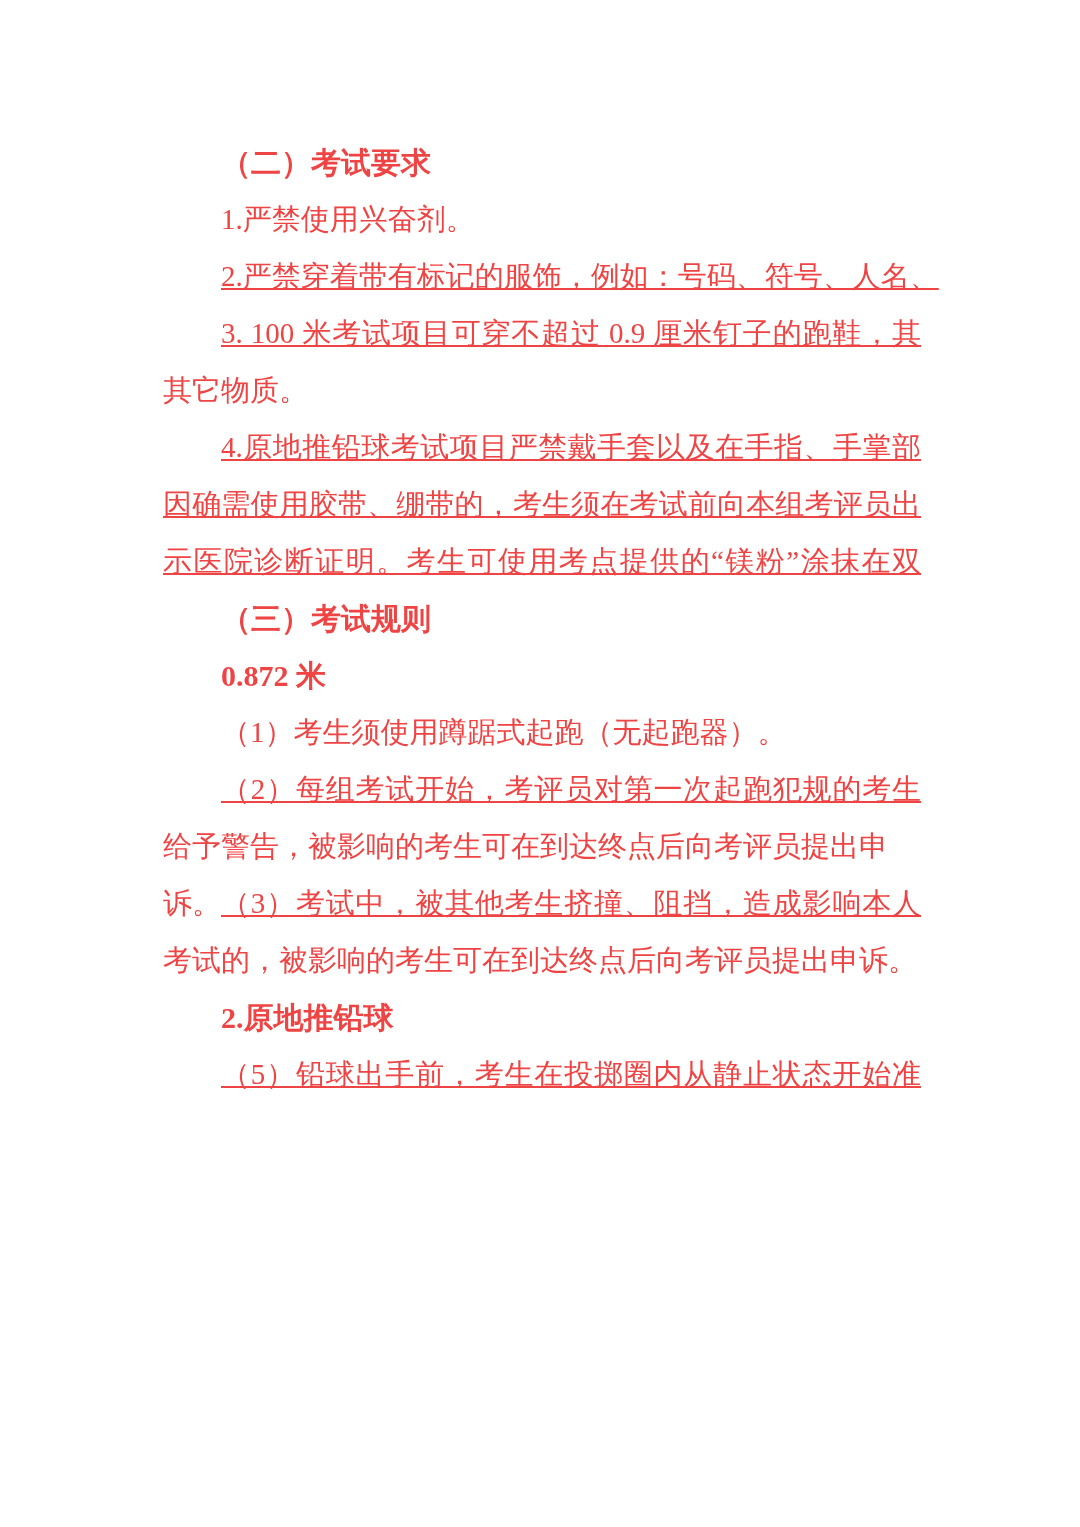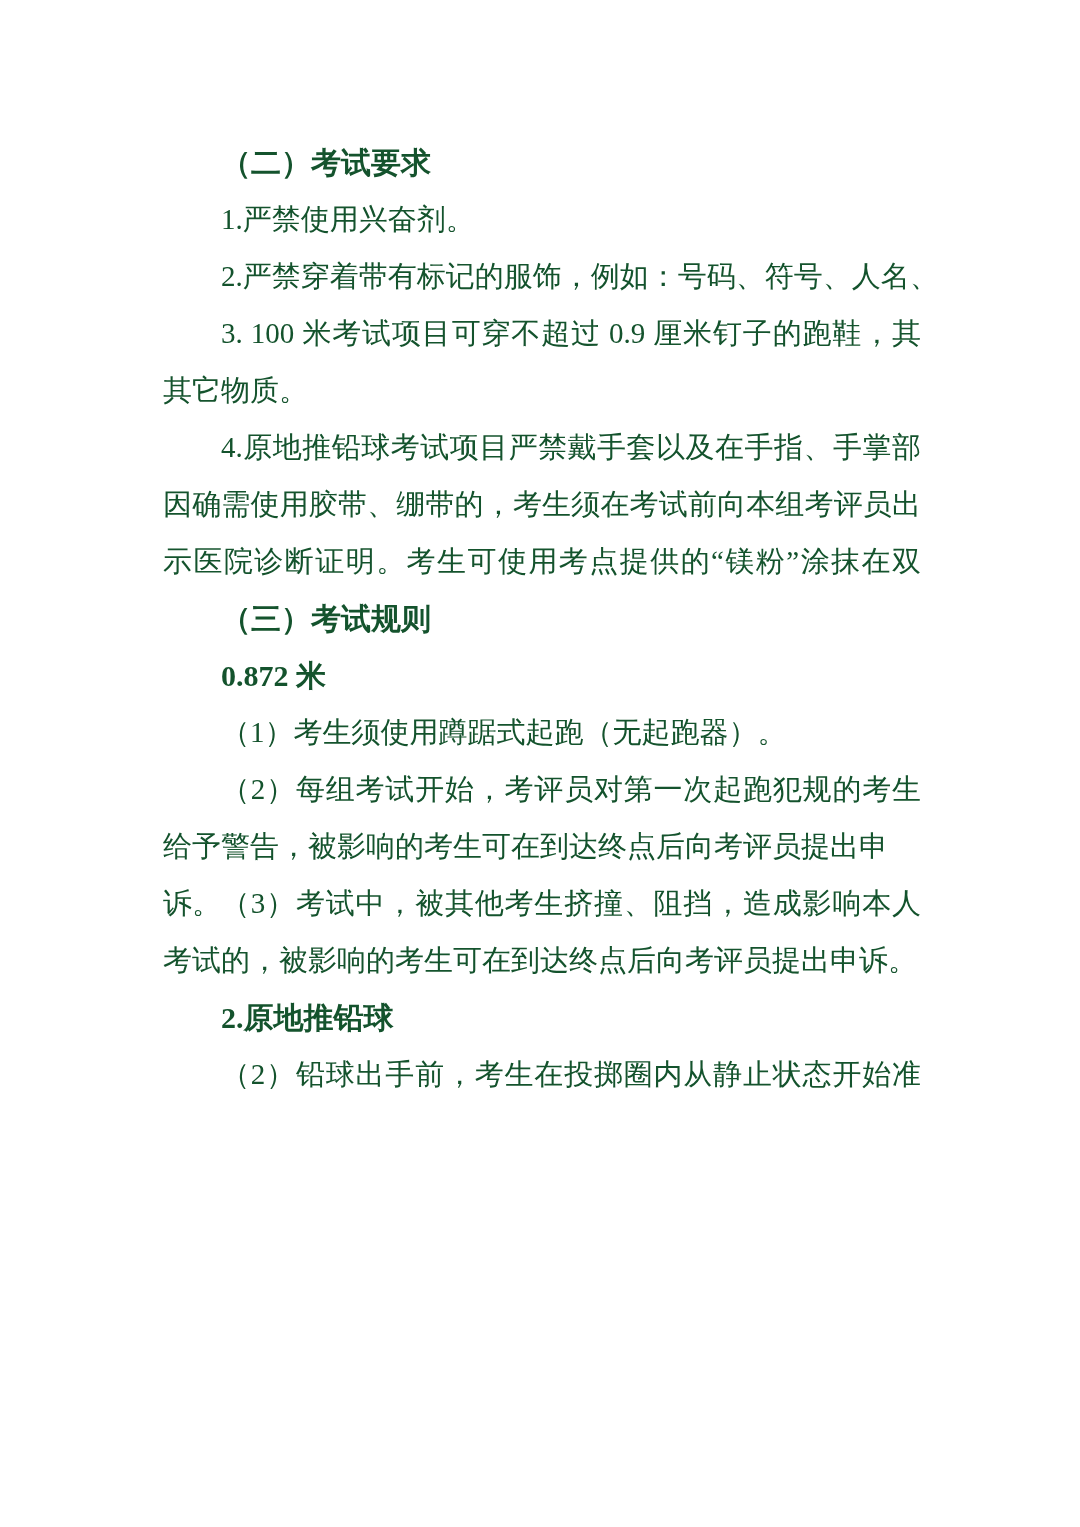--- a/index.html
+++ b/index.html
@@ -13,41 +13,42 @@
     height: 1527px;
     background: #ffffff;
     overflow: hidden;
     font-family: "Liberation Serif", "DejaVu Serif", serif;
   }
   .content {
     position: absolute;
     left: 163px;
     top: 134px;
     width: 758px;
-    color: #14532d;
+    color: #ef4444;
     font-size: 29px;
     line-height: 57px;
   }
   .paragraph {
     margin: 0;
     padding: 0;
   }
   .line {
     height: 57px;
     text-align: left;
   }
   .line.indent {
     padding-left: 58px; 
   }
   
   .line.fill {
     text-align: justify;
     text-align-last: justify;
     text-justify: inter-character;
     white-space: nowrap;
+    text-decoration: underline;
   }
   .line.bold {
     font-weight: 700;
     font-size: 30px;
   }
 </style>
 </head>
 <body>
 
 <div class="page">
@@ -84,16 +85,16 @@
         <div class="line">给予警告，被影响的考生可在到达终点后向考评员提出申诉。</div>
       </div>
       <div class="paragraph">
         <div class="line indent fill">（3）考试中，被其他考生挤撞、阻挡，造成影响本人</div>
         <div class="line">考试的，被影响的考生可在到达终点后向考评员提出申诉。</div>
       </div>
       <div class="paragraph">
         <div class="line indent bold">2.原地推铅球</div>
       </div>
       <div class="paragraph">
-        <div class="line indent fill">（2）铅球出手前，考生在投掷圈内从静止状态开始准</div>
+        <div class="line indent fill">（5）铅球出手前，考生在投掷圈内从静止状态开始准</div>
       </div>
     </div>
 </div>
 
 </body></html>

